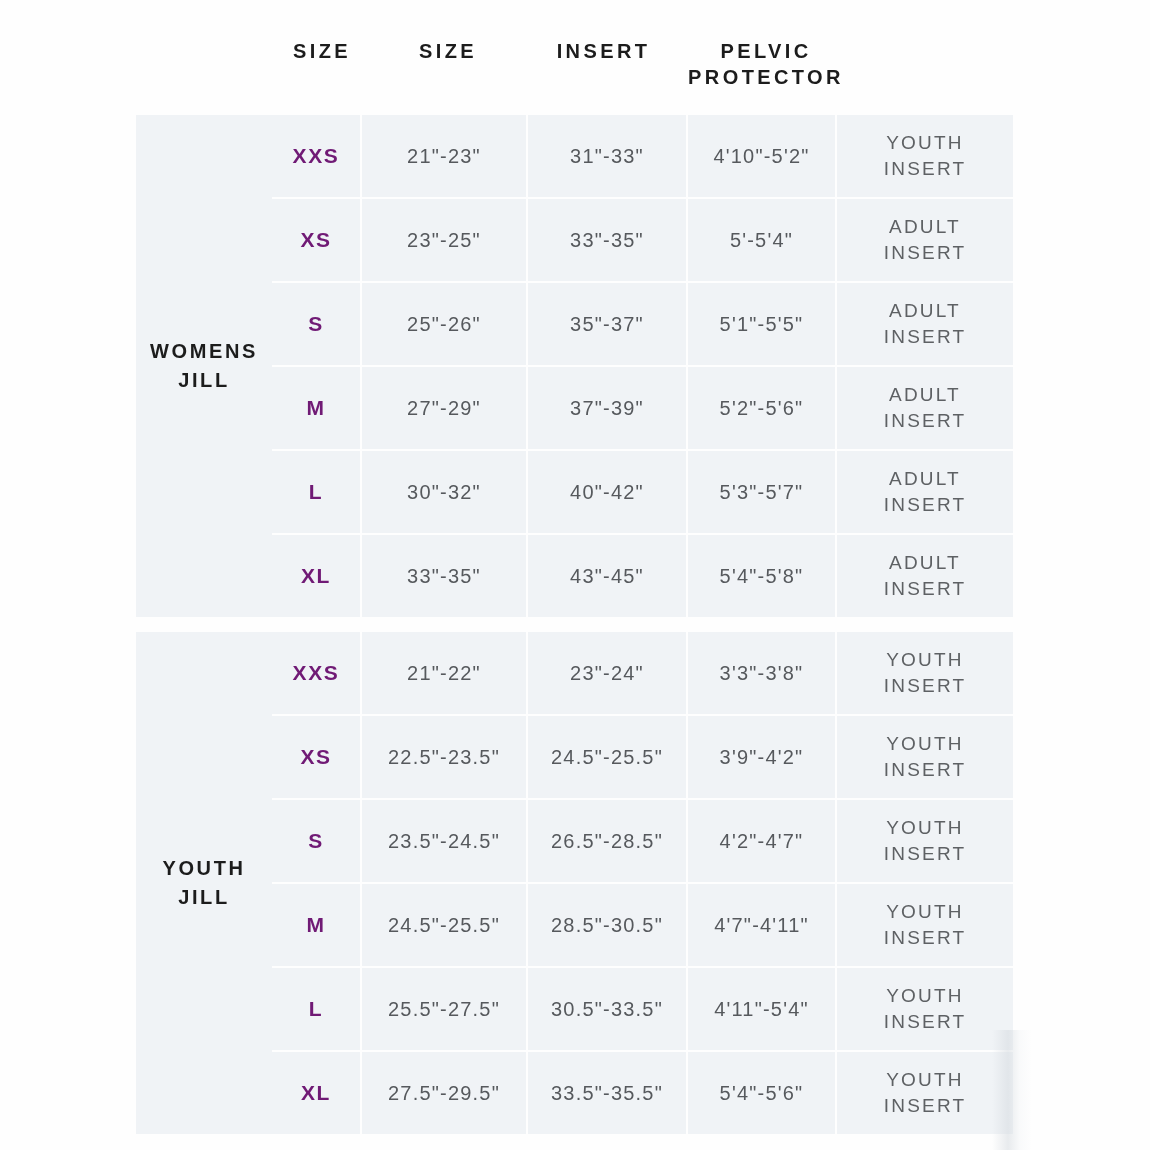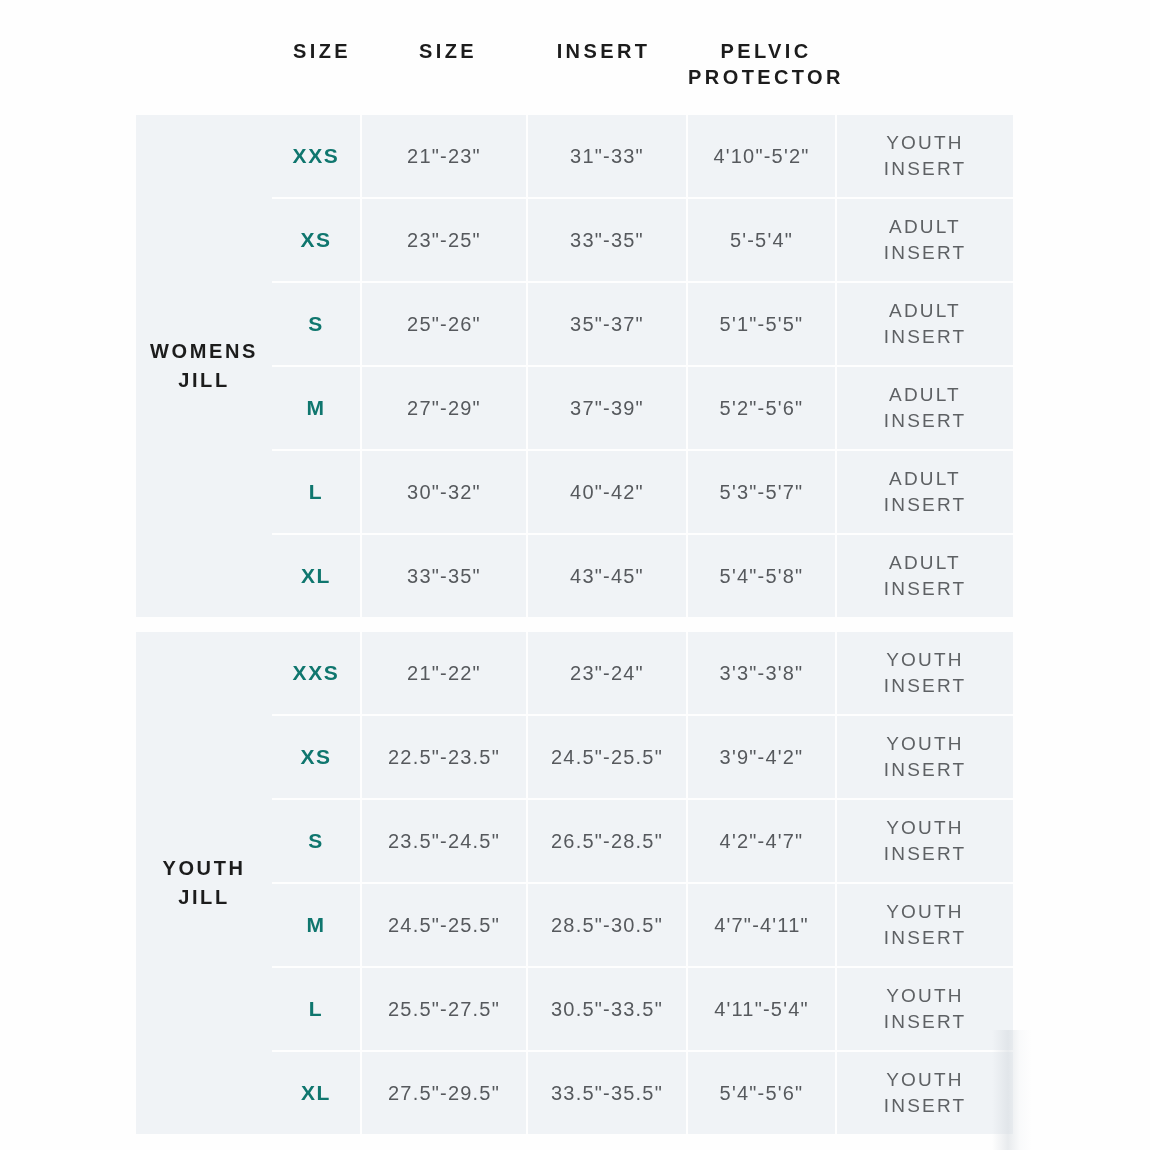--- a/index.html
+++ b/index.html
@@ -112,21 +112,21 @@
   }
   .cell + .cell { margin-left: 2px; }
 
   .c-size   { width: 88px;  }
   .c-waist  { width: 164px; }
   .c-seat   { width: 158px; }
   .c-height { width: 147px; }
   .c-pelvic { width: 176px; }
 
   .cell.size-cell {
-    color: #0f766e;
+    color: #701a75;
     font-size: 21px;
     font-weight: 700;
     letter-spacing: 1.6px;
   }
   .cell.meas-cell {
     color: #56595d;
     font-size: 20px;
     font-weight: 400;
     letter-spacing: 1.2px;
   }

